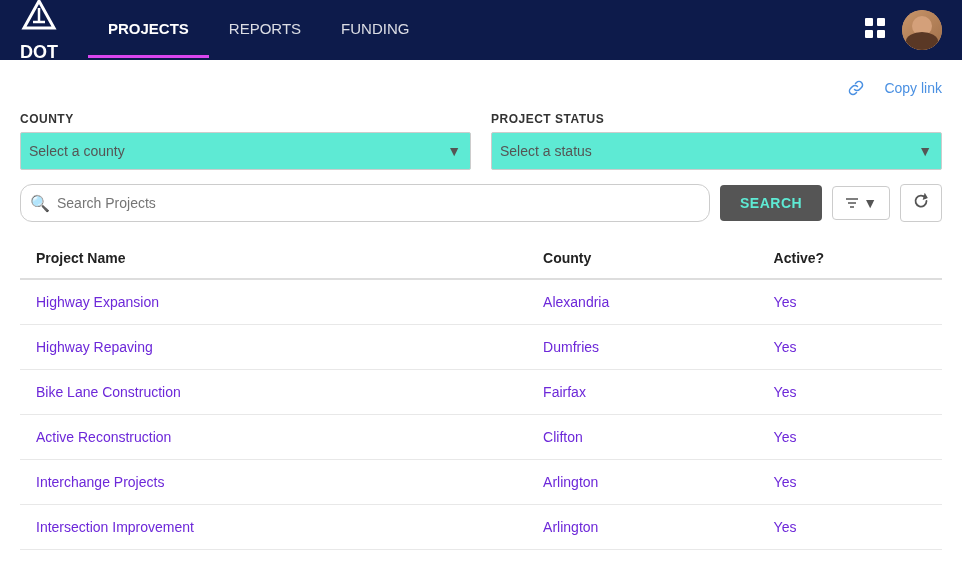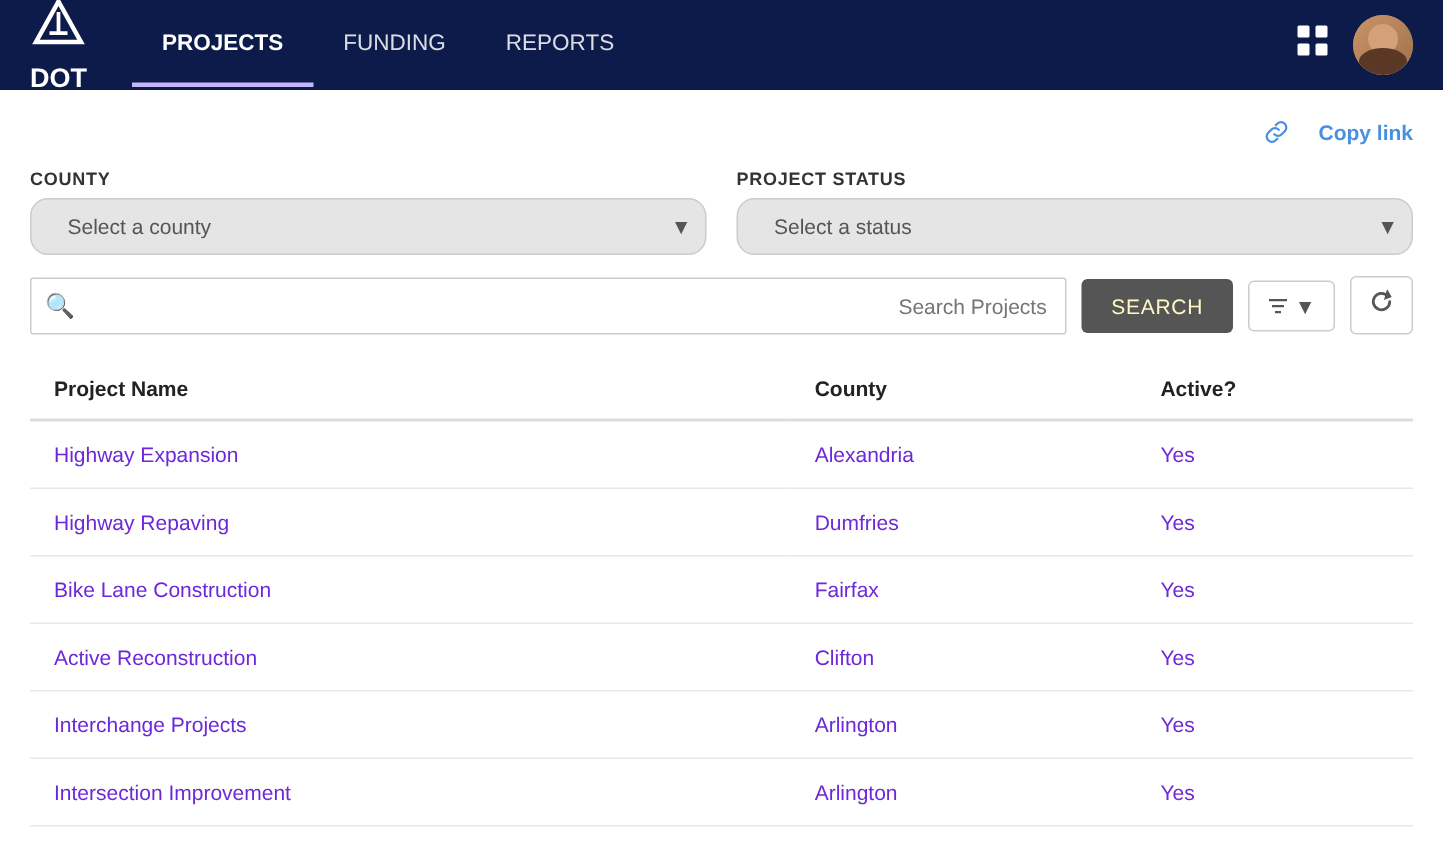--- a/index.html
+++ b/index.html
@@ -36,21 +36,21 @@
       color: rgba(255,255,255,0.85);
       padding: 18px 20px;
       cursor: pointer;
       font-size: 15px;
       text-decoration: none;
       border-bottom: 3px solid transparent;
     }
     .nav-item.active {
       color: white;
       font-weight: bold;
-      border-bottom: 3px solid #c4b5fd;
+      border-bottom: 3px solid #d946ef;
     }
     .header-right {
       display: flex;
       align-items: center;
       gap: 16px;
       margin-left: auto;
     }
     .grid-icon {
       color: white;
       font-size: 20px;
@@ -109,21 +109,20 @@
     }
     .copy-link-btn {
       color: #4a90e2;
       background: none;
       border: none;
       cursor: pointer;
       display: flex;
       align-items: flex-start;
       gap: 20px;
       font-size: 14px;
-      font-weight: bold;
     }
 
     
     .filters-row {
       display: flex;
       gap: 20px;
       margin-bottom: 14px;
     }
     .filter-group {
       flex: 1;
@@ -134,25 +133,25 @@
       color: #333;
       margin-bottom: 6px;
       text-transform: uppercase;
       letter-spacing: 0.5px;
     }
     .select-wrapper {
       position: relative;
     }
     .select-wrapper select {
       width: 100%;
-      padding: 10px 30px 10px 24px;
+      padding: 10px 30px 10px 8px;
       border: 1px solid #ccc;
-      border-radius: 12px;
+      border-radius: 2px;
       appearance: none;
-      background: #e5e5e5;
+      background: #5eead4;
       font-size: 14px;
       color: #555;
       cursor: pointer;
     }
     .select-arrow {
       position: absolute;
       right: 10px;
       top: 50%;
       transform: translateY(-50%);
       pointer-events: none;
@@ -167,42 +166,41 @@
       align-items: center;
     }
     .search-input-wrapper {
       flex: 1;
       position: relative;
     }
     .search-input-wrapper input {
       width: 100%;
       padding: 10px 12px 10px 36px;
       border: 1px solid #ccc;
-      border-radius: 2px;
-      font-size: 14px;
-      color: #555;
-      text-align: right;
+      border-radius: 12px;
+      font-size: 14px;
+      color: #555;
     }
     .search-icon {
       position: absolute;
       left: 10px;
       top: 50%;
       transform: translateY(-50%);
       color: #888;
       font-size: 16px;
     }
     .search-btn {
       padding: 10px 20px;
       background: #555;
-      color: #fef9c3;
+      color: #5eead4;
       border: none;
       border-radius: 4px;
       cursor: pointer;
       font-size: 14px;
-      font-weight: normal;
+      font-weight: bold;
       letter-spacing: 0.5px;
     }
     .filter-icon-btn {
       padding: 8px 12px;
       background: white;
       border: 1px solid #ccc;
       border-radius: 4px;
       cursor: pointer;
       display: flex;
       align-items: center;
@@ -256,22 +254,22 @@
   <div class="logo">
     <svg class="logo-icon" viewBox="0 0 36 36">
       <polygon points="18,3 33,30 3,30" fill="none" stroke="white" stroke-width="3"></polygon>
       <line x1="18" y1="10" x2="18" y2="24" stroke="white" stroke-width="2.5"></line>
       <line x1="12" y1="24" x2="24" y2="24" stroke="white" stroke-width="2.5"></line>
     </svg>
     <span>DOT</span>
   </div>
   <nav class="nav">
     <a class="nav-item active">PROJECTS</a>
+    <a class="nav-item">REPORTS</a>
     <a class="nav-item">FUNDING</a>
-    <a class="nav-item">REPORTS</a>
   </nav>
   <div class="header-right">
     <span class="grid-icon">
       <svg width="22" height="22" viewBox="0 0 22 22" fill="white">
         <rect x="1" y="1" width="8" height="8" rx="1"></rect>
         <rect x="13" y="1" width="8" height="8" rx="1"></rect>
         <rect x="1" y="13" width="8" height="8" rx="1"></rect>
         <rect x="13" y="13" width="8" height="8" rx="1"></rect>
       </svg>
     </span>

